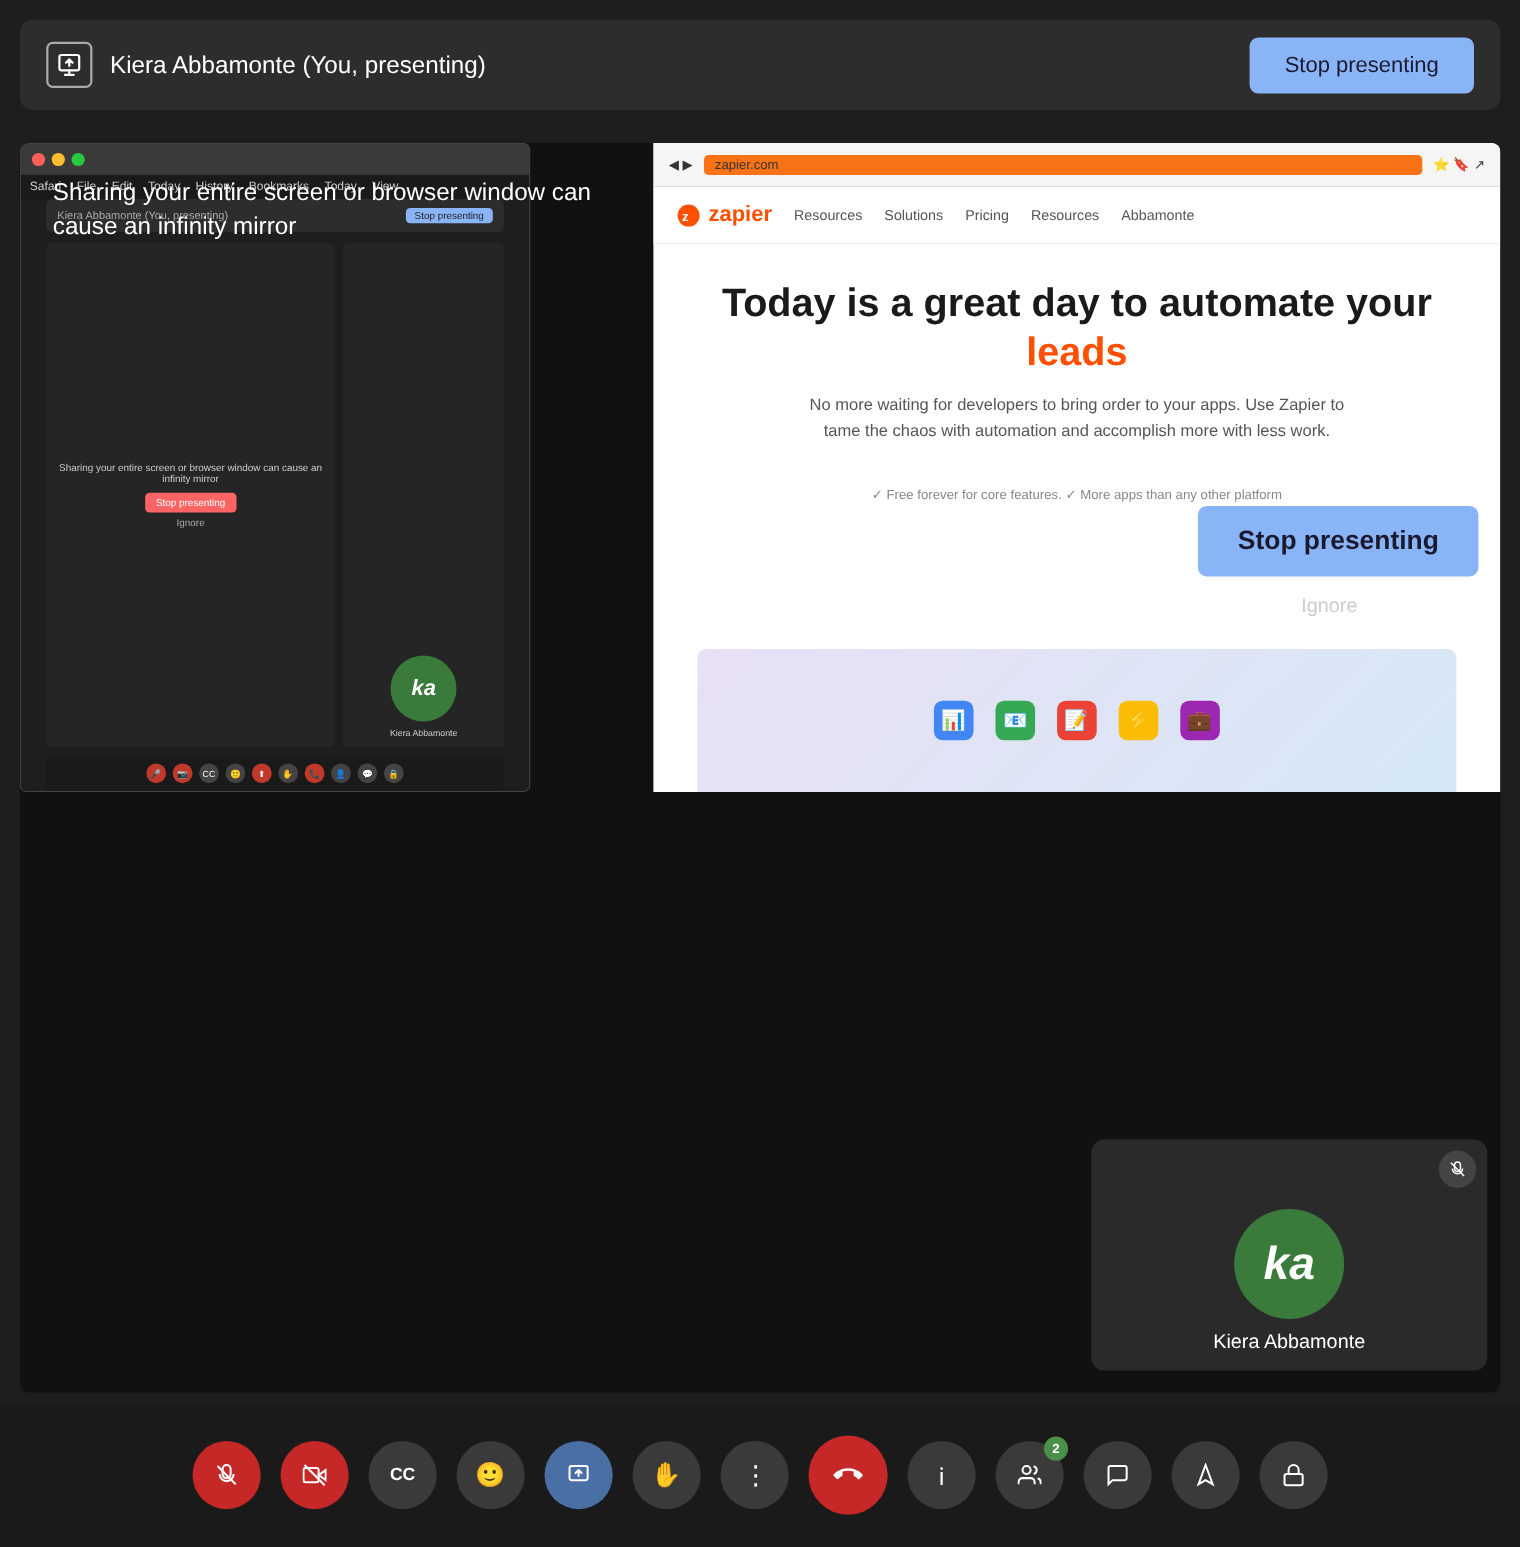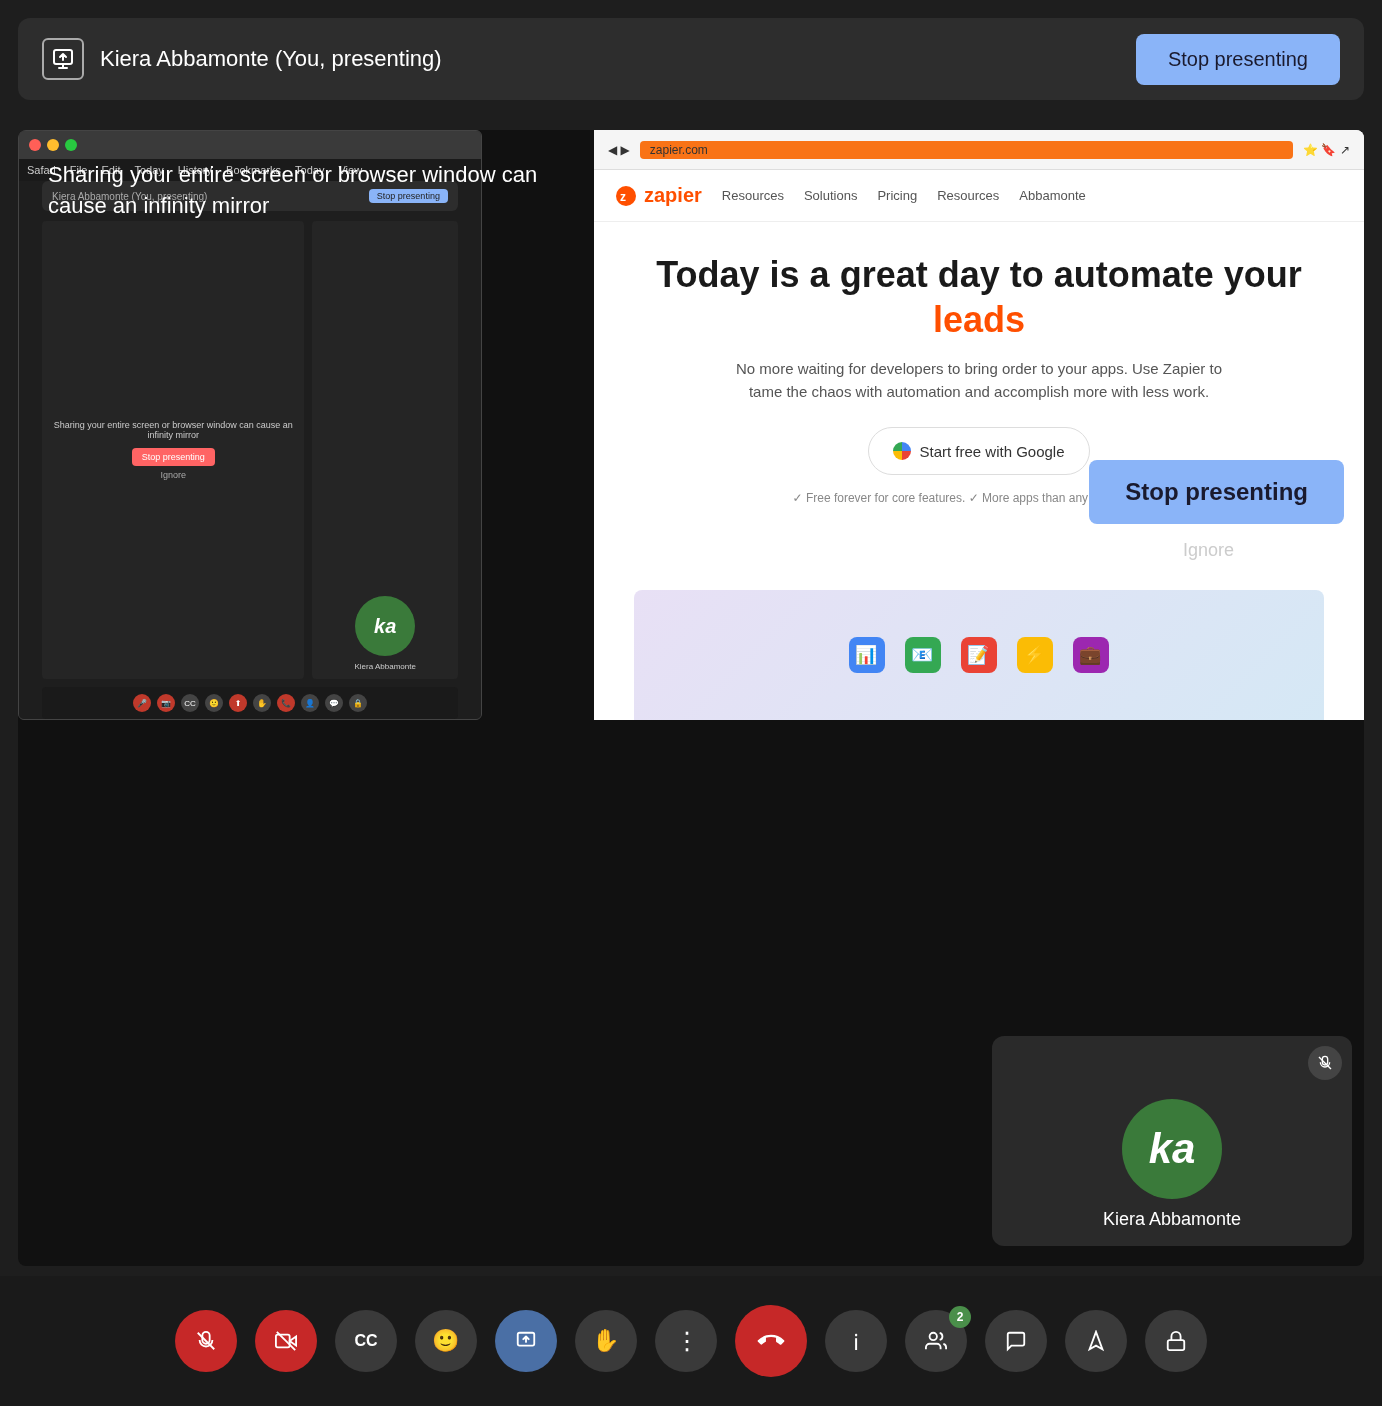--- a/index.html
+++ b/index.html
@@ -575,24 +575,20 @@
         <span style="font-size:13px;color:#555;cursor:pointer;">Resources</span>
         <span style="font-size:13px;color:#555;cursor:pointer;">Abbamonte</span>
       </div>
       <div class="zapier-body">
         <div class="zapier-headline">
           Today is a great day to automate your<br>
           <span class="leads">leads</span>
         </div>
         <div class="zapier-subtext">No more waiting for developers to bring order to your apps. Use Zapier to tame the chaos with automation and accomplish more with less work.</div>
         <div class="zapier-btns">
-          <button class="zapier-btn-google">
-            <div class="google-g"></div>
-            <span>Start free with Google</span>
-          </button>
         </div>
         <div class="zapier-fine-print">✓ Free forever for core features.  ✓ More apps than any other platform</div>
         <div class="zapier-automation-img">
           <div class="app-icon-circle" style="background:#4285f4;">📊</div>
           <div class="app-icon-circle" style="background:#34a853;">📧</div>
           <div class="app-icon-circle" style="background:#ea4335;">📝</div>
           <div class="app-icon-circle" style="background:#fbbc05;">⚡</div>
           <div class="app-icon-circle" style="background:#9c27b0;">💼</div>
         </div>
       </div>

